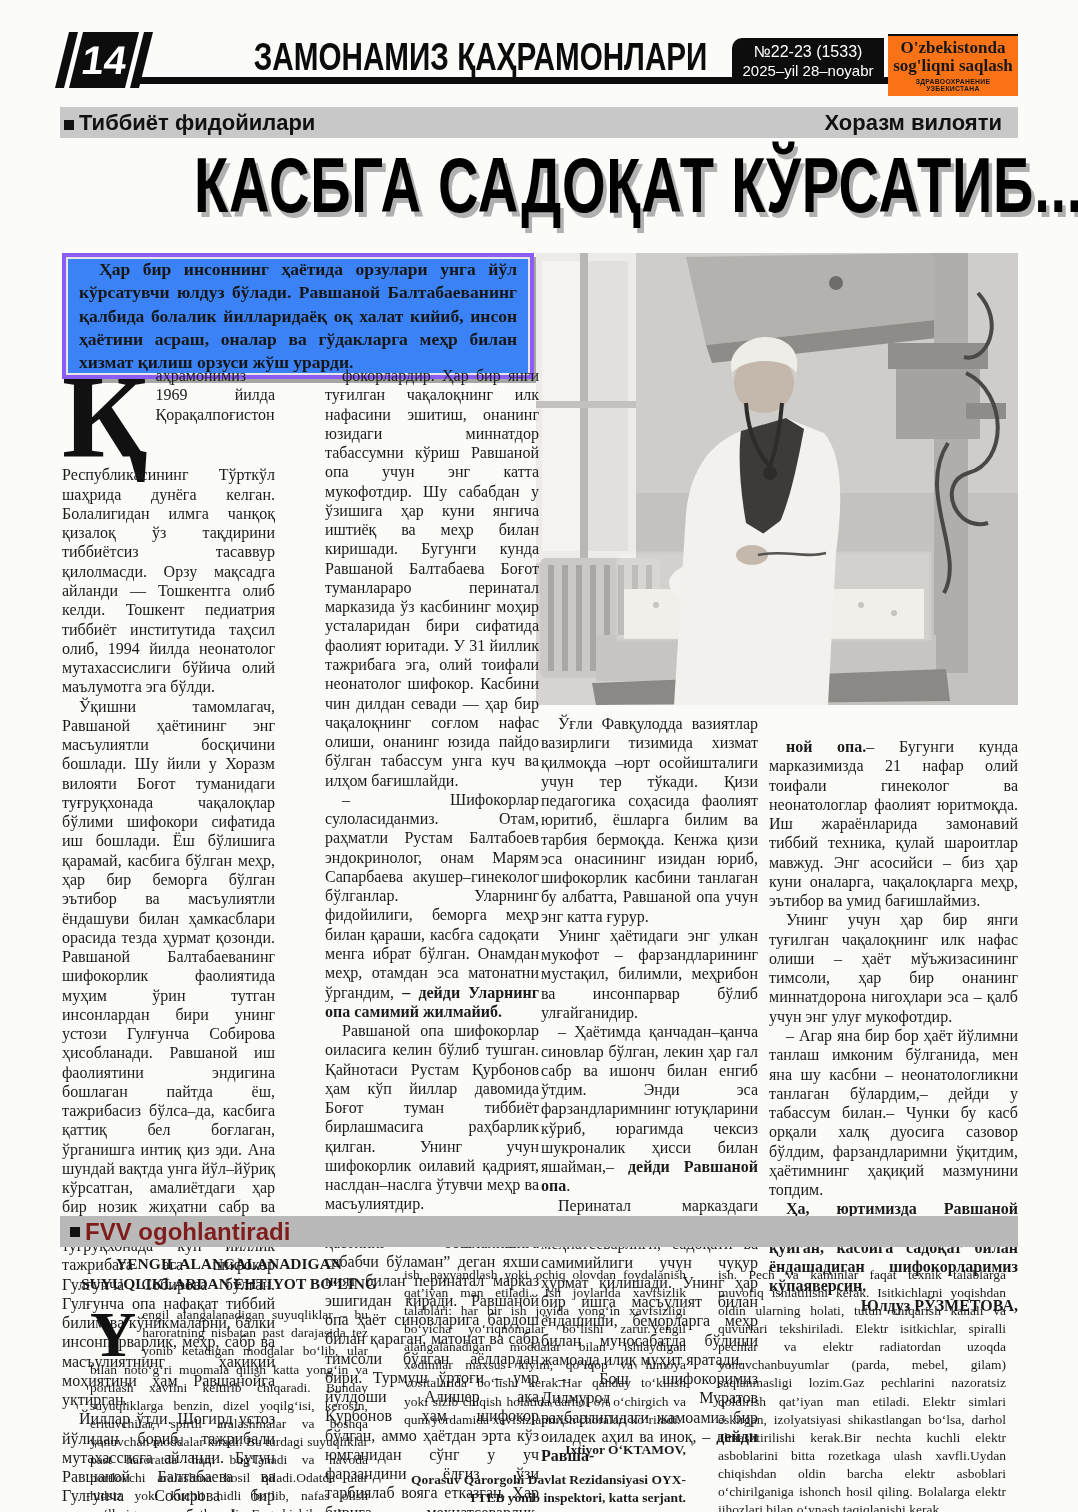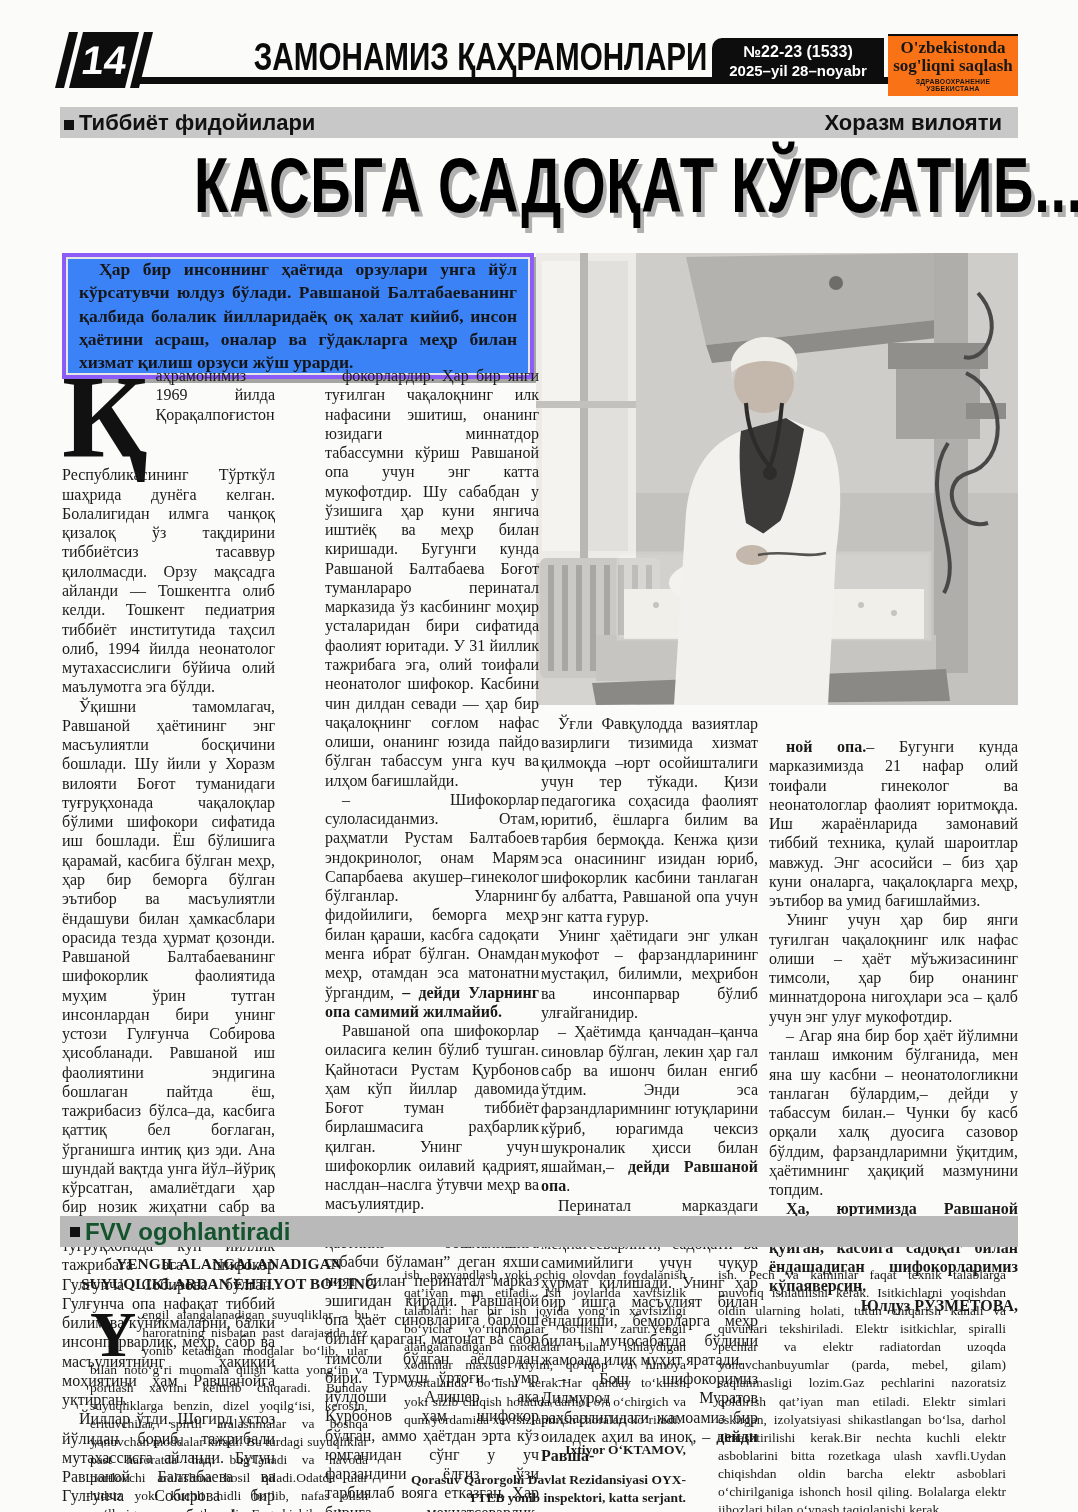--- a/index.html
+++ b/index.html
@@ -11,22 +11,22 @@
   .header-rule{position:absolute;left:0;bottom:0;width:828px;height:7px;background:#0d0d0d;}
   .pageno{position:absolute;left:2px;top:-2px;width:84px;height:56px;background:#0d0d0d;
           transform:skewX(-14deg);display:flex;align-items:center;justify-content:center;}
   .pageno .num{color:#fff;font-family:"Liberation Sans",sans-serif;font-weight:bold;font-size:40px;
                transform:skewX(6deg);}
   .pageno .slash{position:absolute;top:-2px;width:5px;height:62px;background:#fbfbfa;}
   .pageno .s1{left:9px;} .pageno .s2{right:9px;}
   .masthead{position:absolute;left:130px;top:2px;width:580px;text-align:center;
             font-family:"Liberation Sans",sans-serif;font-weight:bold;font-size:38px;
             transform:scaleX(0.78);transform-origin:center;white-space:nowrap;color:#0b0b0b;}
-  .issue-box{position:absolute;right:134px;top:4px;width:172px;height:46px;background:#0d0d0d;
-             color:#fff;text-align:center;font-family:"Liberation Sans",sans-serif;font-weight:bold;
+  .issue-box{position:absolute;right:134px;top:4px;width:152px;height:46px;background:#0d0d0d;
+             color:#fff;text-align:center;font-family:"Liberation Sans",sans-serif;font-weight:normal;
              display:flex;flex-direction:column;justify-content:center;border-radius:10px 0 0 0;}
   .issue-line1{font-size:16px;line-height:1.15;}
   .issue-line2{font-size:15px;line-height:1.15;}
   .brand-box{position:absolute;right:0;top:0;width:130px;height:60px;background:#f97316;
              border-top:2px solid #0d0d0d;text-align:center;}
   .brand-name{font-family:"Liberation Serif",serif;font-weight:bold;font-size:17px;line-height:1.08;padding-top:3px;}
   .brand-sub{font-family:"Liberation Sans",sans-serif;font-weight:bold;font-size:6.8px;letter-spacing:.3px;margin-top:2px;}
 
   
   .section-bar{position:absolute;left:60px;top:107px;width:958px;height:31px;background:#c8c8c8;
@@ -58,21 +58,21 @@
   .col2{left:289px;top:366px;width:214px;height:826px;margin-left:36px;}
   .col3{left:541px;top:714px;width:217px;}
   .col4{left:769px;top:714px;width:249px;margin-top:23px;}
   .para.b{font-weight:bold;}
   .para.right{text-align:right;text-indent:0;}
   .col .dropcap{float:left;font-weight:bold;font-size:118px;line-height:.8;margin:5px 8px 0 0;color:#111;}
 
   
   .fvv-bar{position:absolute;left:60px;top:1216px;width:958px;height:31px;background:#b9b9b9;
            display:flex;align-items:center;padding-left:10px;box-sizing:border-box;
-           font-family:"Liberation Sans",sans-serif;font-weight:bold;font-size:24px;color:#14532d;}
+           font-family:"Liberation Sans",sans-serif;font-weight:bold;font-size:24px;color:#7f1d1d;}
   .fvv-col{position:absolute;top:1254px;text-align:justify;font-size:13.5px;line-height:1.34;color:#1b1b1b;}
   .fvv-col p{margin:12px;}
   .fvv-col .para{text-indent:0;}
   .fvv-col .dropcap{float:left;font-weight:bold;font-size:64px;line-height:.78;margin:4px 6px 0 0;color:#111;}
   .fvv-head{text-align:center;font-weight:bold;font-size:15.5px;line-height:1.3;margin:0 0 5px;}
   .fvv-head span{display:block;}
   .fvv1{left:78px;width:302px;}
   .fvv2{left:392px;width:306px;}
   .fvv3{left:706px;width:312px;}
   .fvv2 .fvv-head{margin-top:10px;}

